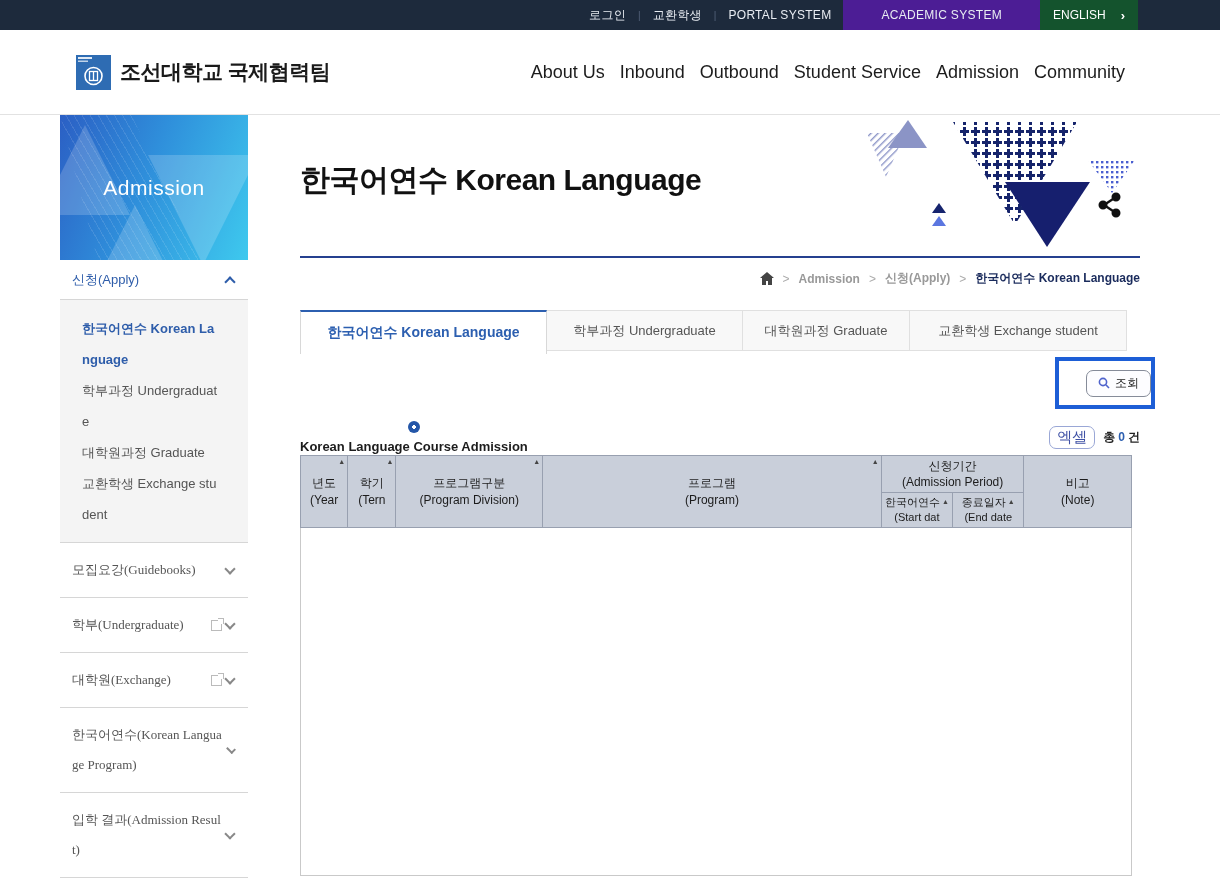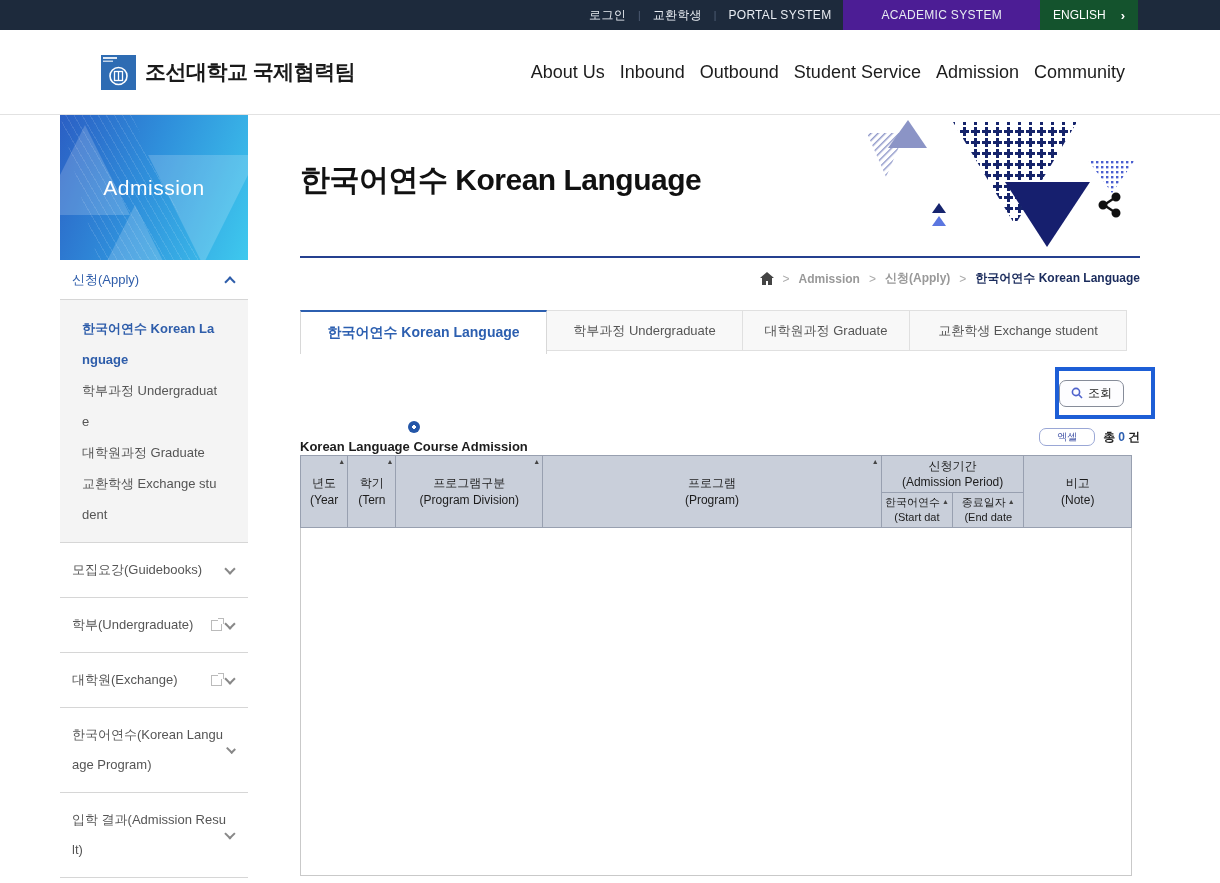--- a/index.html
+++ b/index.html
@@ -22,21 +22,21 @@
     background:#14532d; width:98px; display:flex; align-items:center;
     justify-content:space-between; padding:0 13px; margin-right:82px; color:#fff;
   }
   .tb-english .arr { font-size:13px; font-weight:bold; }
 
   
   .header {
     height:85px; background:#fff; border-bottom:1px solid #e2e2e2;
     display:flex; align-items:center;
   }
-  .logo { display:flex; align-items:center; margin-left:57px; cursor:pointer;padding-left:44px; }
+  .logo { display:flex; align-items:center; margin-left:32px; cursor:pointer;padding-left:44px; }
   .logo-mark {
     width:35px; height:35px; background:#2e6cb3; margin-right:9px; position:relative;
   }
   .logo-mark svg { position:absolute; inset:0; }
   .logo-text { font-size:21px; font-weight:bold; color:#1a1a1a; letter-spacing:-0.5px; }
   .gnb { display:flex; gap:15px; margin-left:auto; margin-right:95px; }
   .gnb .gnb-item { font-size:18px; color:#1c1c1c; cursor:pointer; white-space:nowrap; }
 
   
   .main { display:flex; padding-left:60px; align-items:flex-start; }
@@ -73,21 +73,21 @@
     padding:0 26px 0 22px; font-size:13px; line-height:31px; color:#555;
     cursor:pointer; word-break:break-all;
   }
   .side-sub-item.active { color:#2e5daa; font-weight:bold; }
 
   .side-item {
     display:flex; align-items:center; justify-content:space-between;
     padding:12px 14px 12px 12px; border-bottom:1px solid #d6d6d6;
     font-size:13px; line-height:30px; color:#555; cursor:pointer;
   }
-  .side-item .lbl { word-break:break-all; flex:1 1 auto; }
+  .side-item .lbl { word-break:break-all; flex:1 1 auto;font-family:Liberation Serif, serif; }
   .side-item.last { border-bottom:2px solid #b5b5b5; }
   .ext-icon {
     width:11px; height:11px; border:1px solid #bbb; display:inline-block; position:relative;
     margin:0 4px -1px 4px; flex:0 0 auto;
   }
   .ext-icon::after {
     content:""; position:absolute; right:-3px; top:-3px; width:5px; height:5px;
     border-top:1px solid #bbb; border-right:1px solid #bbb; background:#fff;
   }
 
@@ -114,40 +114,40 @@
     font-size:13px; color:#555; cursor:pointer;
   }
   .tab.active {
     height:44px; background:#fff; border:1px solid #d8d8d8; border-top:2px solid #2c5fb0;
     border-bottom:none; color:#2c5fb0; font-weight:bold; font-size:14px;
   }
   .tab.w1 { width:247px; } .tab.w2 { width:196px; } .tab.w3 { width:167px; } .tab.w4 { width:217px; }
 
   .search-row { height:73px; position:relative; }
   .annotation-box {
-    position:absolute; right:-15px; top:13px; width:100px; height:52px;
-    border:4px solid #1d5ed6; display:flex; align-items:center; justify-content:flex-start;
+    position:absolute; right:-15px; top:3px; width:100px; height:52px;
+    border:4px solid #1d5ed6; display:flex; align-items:center; justify-content:flex-end;
   }
   .search-btn {
     display:flex; align-items:center; gap:5px; background:#fdfdff;
     border:1px solid #868c99; border-radius:7px; padding:4px 11px;
     font-size:12px; color:#222; cursor:pointer;
   }
   .search-btn svg { display:block; }
 
   .section-row { display:flex; justify-content:space-between; align-items:center; height:20px; }
   .section-title { display:flex; align-items:center; gap:6px; font-size:13px; font-weight:bold; color:#1c1c1c;flex-direction:column; }
   .bullet {
     width:12px; height:12px; border-radius:50%; flex:0 0 auto;
     background:radial-gradient(circle at center, #fff 0 2px, #2456a8 2px 6px);
   }
   .section-right { display:flex; align-items:center; gap:8px; }
   .excel-btn {
-    font-size:10px; color:#3f51a5; border:1px solid #9aa7d6; border-radius:7px;
-    background:#fff; padding:1px 17px; cursor:pointer;
+    font-size:15px; color:#3f51a5; border:1px solid #9aa7d6; border-radius:7px;
+    background:#fff; padding:1px 7px; cursor:pointer;
   }
   .total-text { font-size:12px; font-weight:bold; color:#222; }
   .total-text .cnt { color:#2c5fb0; padding:0 3px; }
 
   .grid { margin-top:8px; border-collapse:collapse; width:832px; table-layout:fixed; }
   .grid th {
     background:#c9cfda; border:1px solid #98a0b0; font-size:12px; font-weight:normal;
     color:#1c1c1c; text-align:center; position:relative; line-height:1.35;
     padding:2px 1px; overflow:hidden; white-space:nowrap; cursor:pointer;
   }

